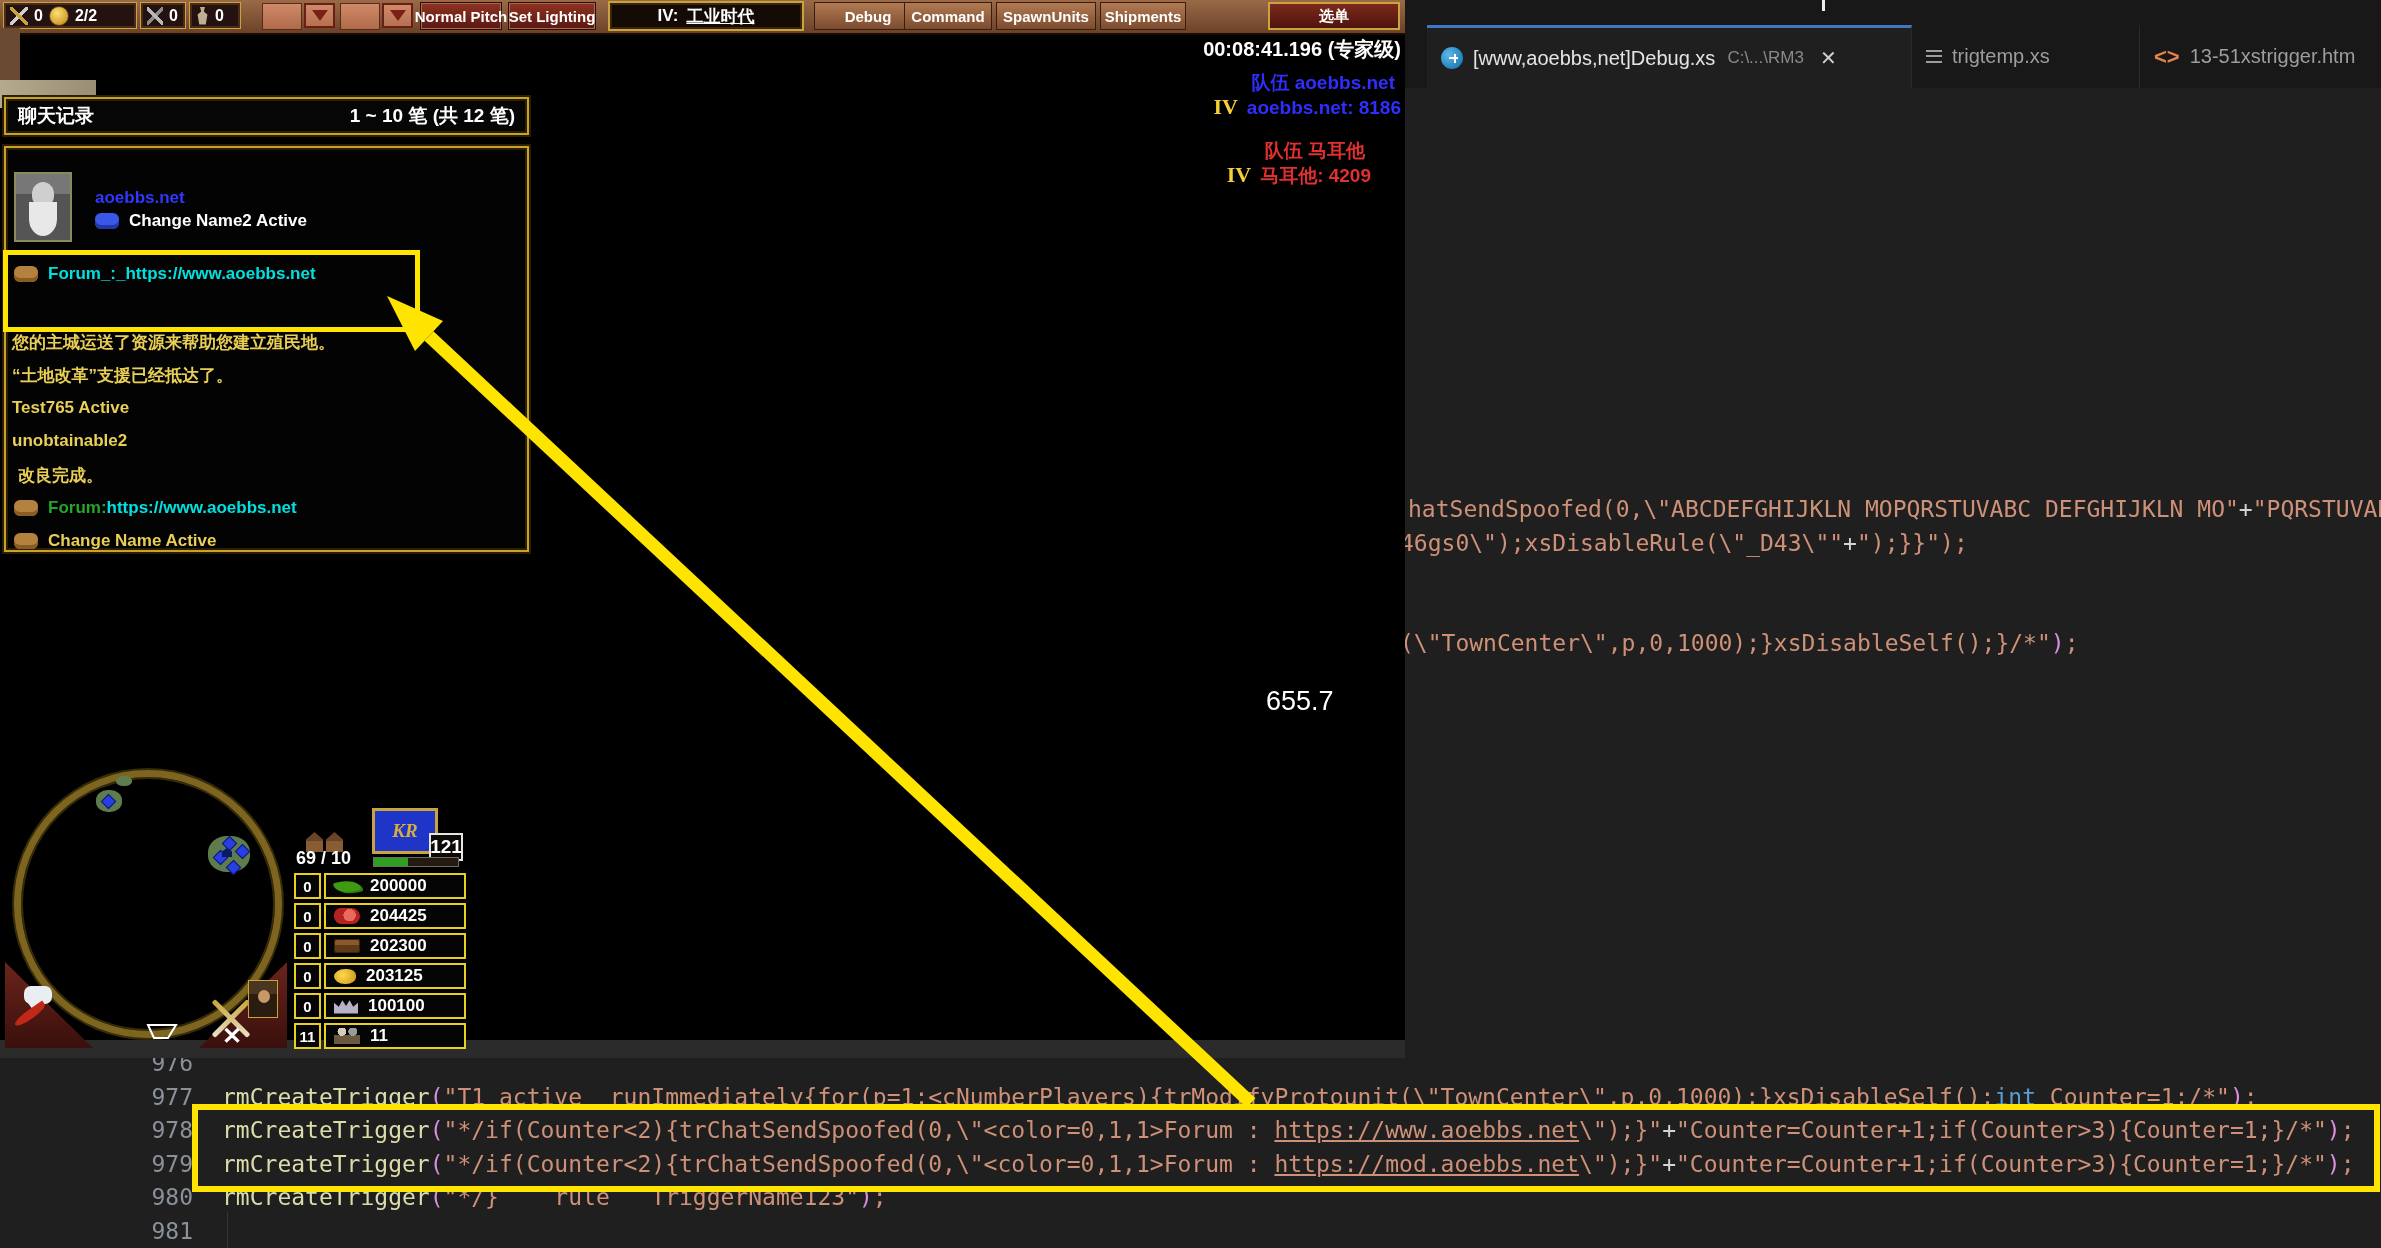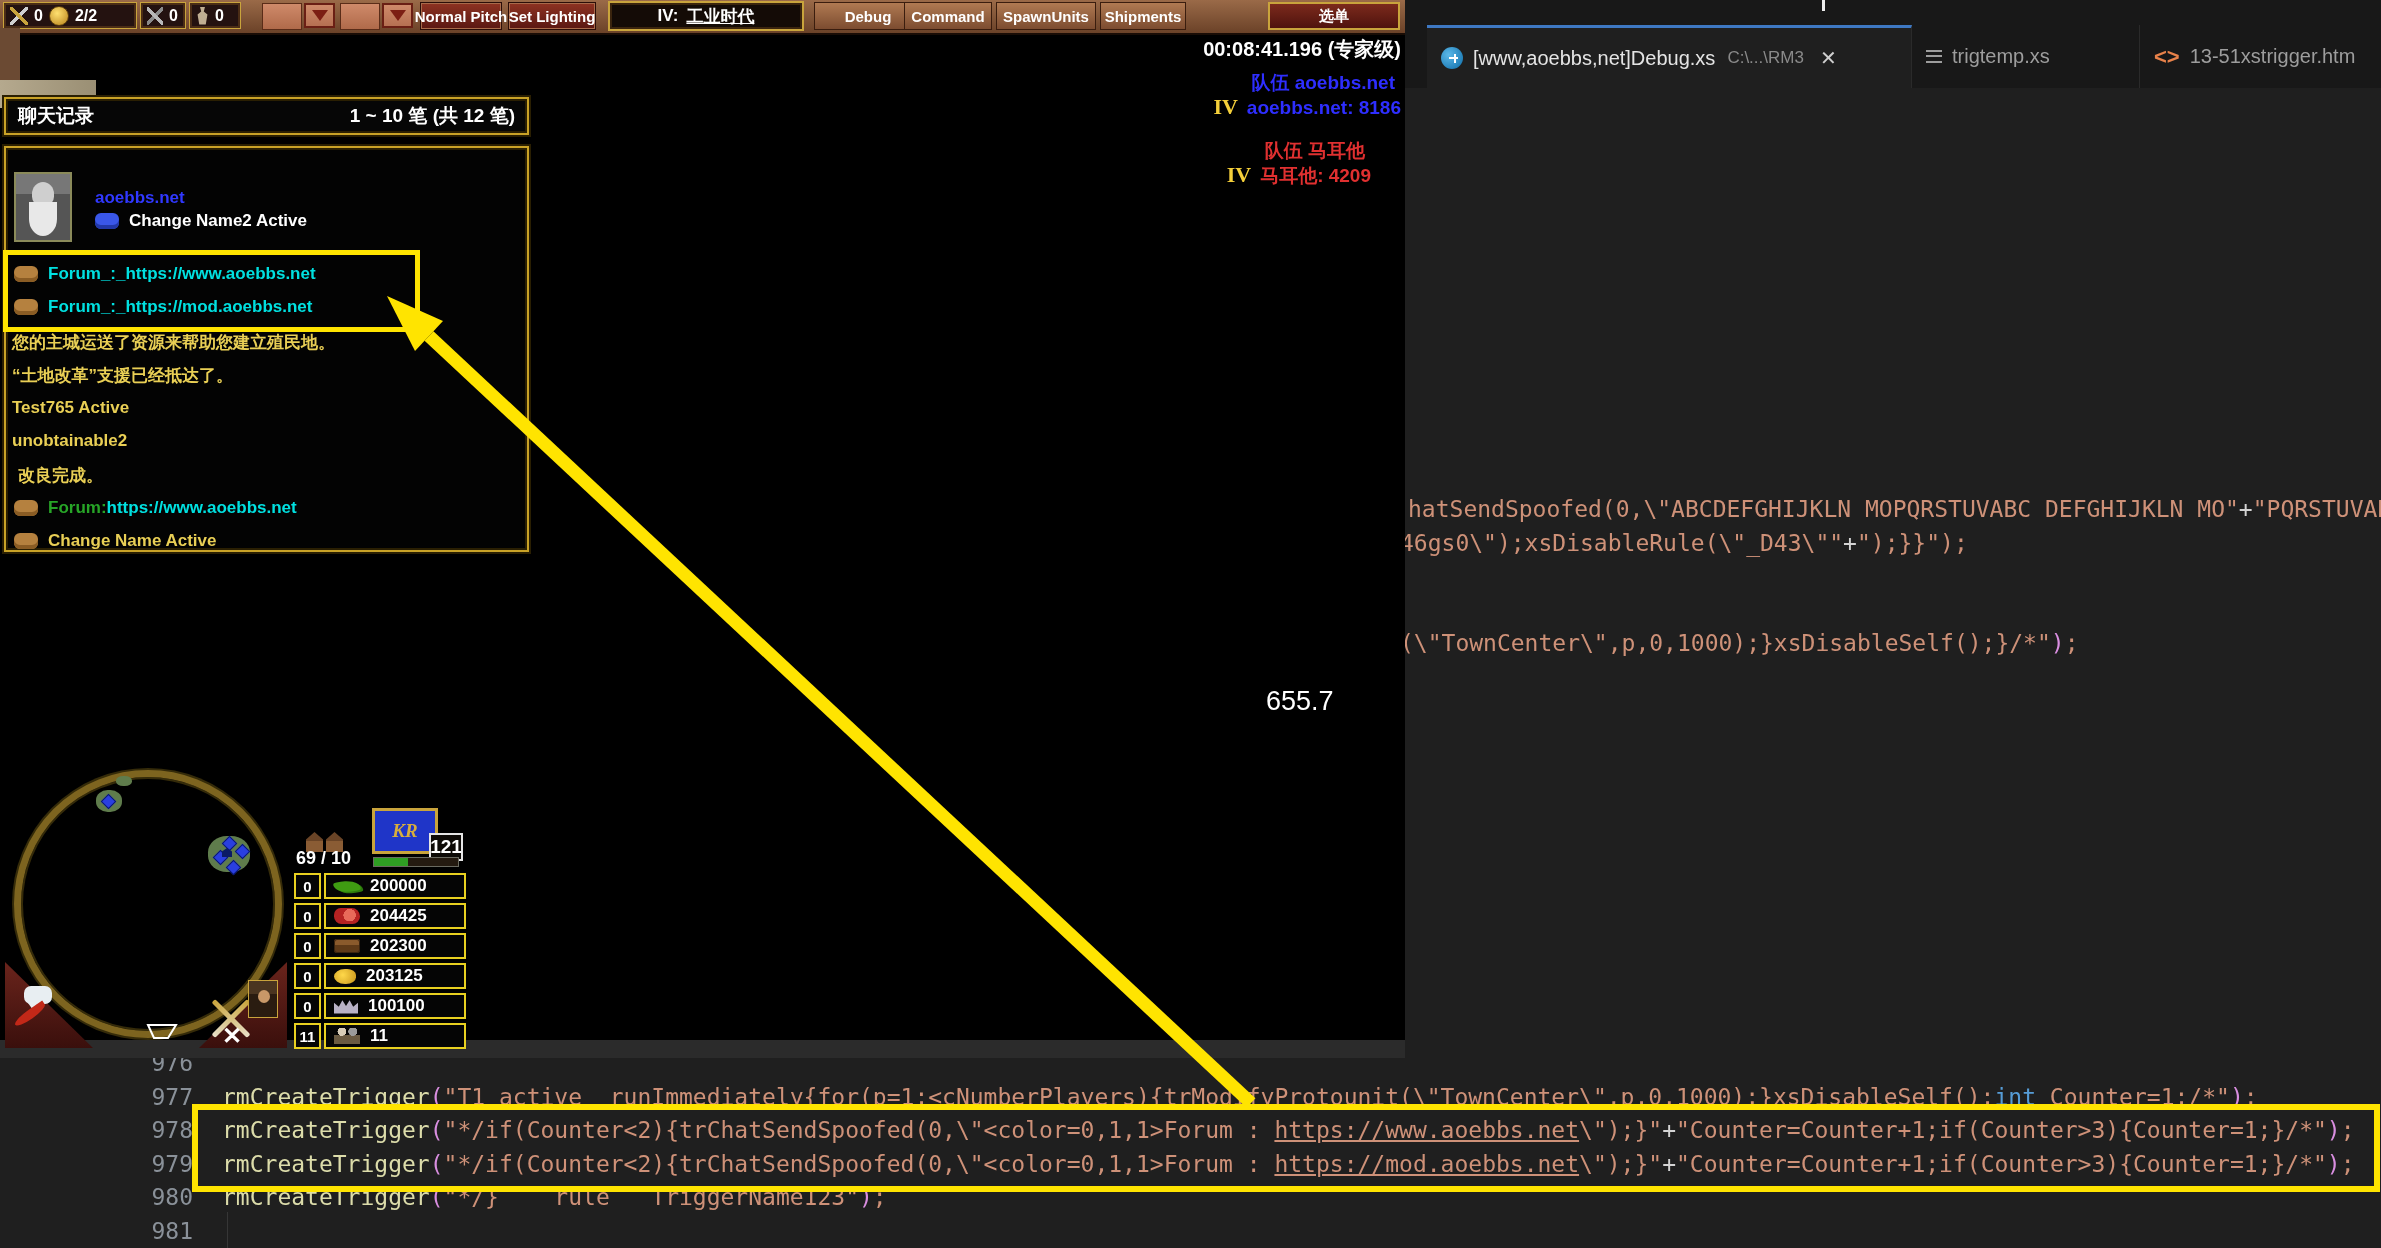--- a/index.html
+++ b/index.html
@@ -252,24 +252,20 @@
           <span class="chat-text" style="left: 89px;"><span class="c-blue">aoebbs.net</span></span>
         </div>
         <div class="chat-row" style="top: 63px;">
           <span class="bub blue" style="left: 89px;"></span>
           <span class="chat-text" style="left: 123px; text-align: center;"><span class="c-white">Change Name2 Active</span></span>
         </div>
         <div class="chat-row" style="top: 116px;">
           <span class="bub tan" style="left: 8px;"></span>
           <span class="chat-text" style="left: 42px;"><span class="c-cyan">Forum_:_https://www.aoebbs.net</span></span>
         </div>
-        <div class="chat-row" style="top: 149.4px;">
-          <span class="bub tan" style="left: 8px;"></span>
-          <span class="chat-text" style="left: 42px;"><span class="c-cyan">Forum_:_https://mod.aoebbs.net</span></span>
-        </div>
         <div class="chat-row" style="top: 182.8px;">
           <span class="chat-text" style="left: 6px;"><span class="c-yellow">您的主城运送了资源来帮助您建立殖民地。</span></span>
         </div>
         <div class="chat-row" style="top: 216.2px;">
           <span class="chat-text" style="left: 6px;"><span class="c-yellow">“土地改革”支援已经抵达了。</span></span>
         </div>
         <div class="chat-row" style="top: 249.6px;">
           <span class="chat-text" style="left: 6px;"><span class="c-yellow">Test765 Active</span></span>
         </div>
         <div class="chat-row" style="top: 283px;">

